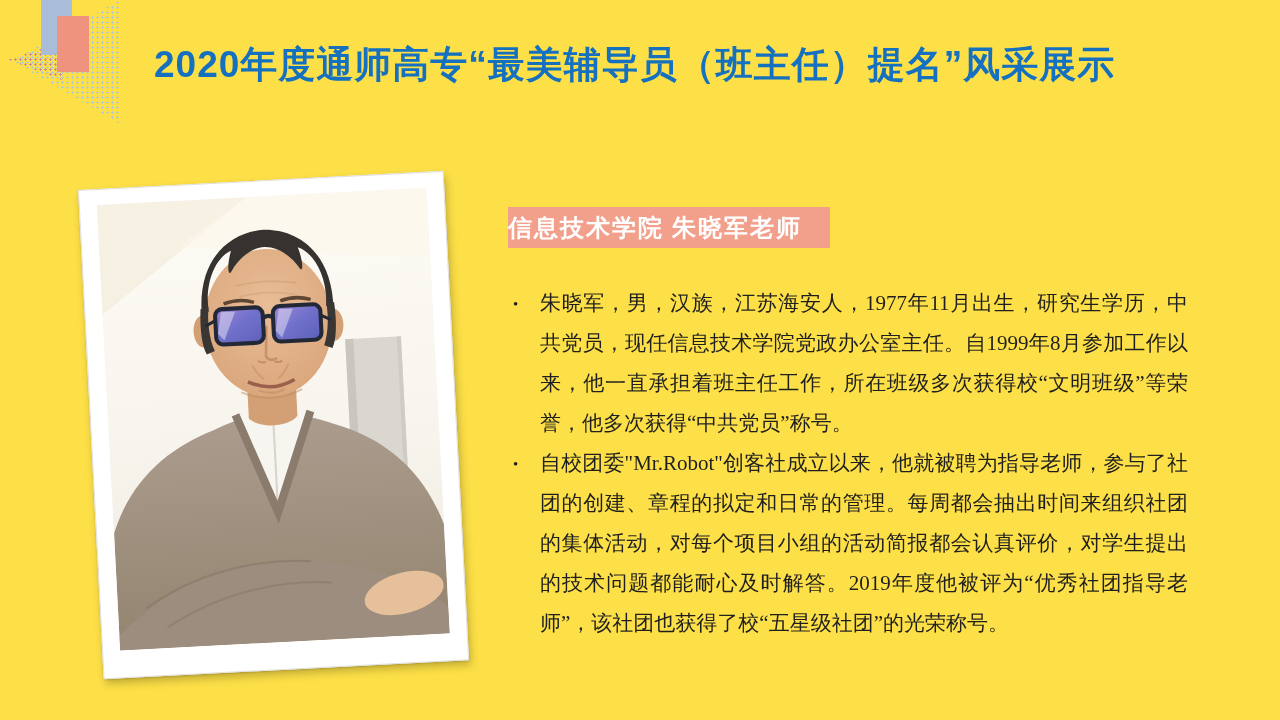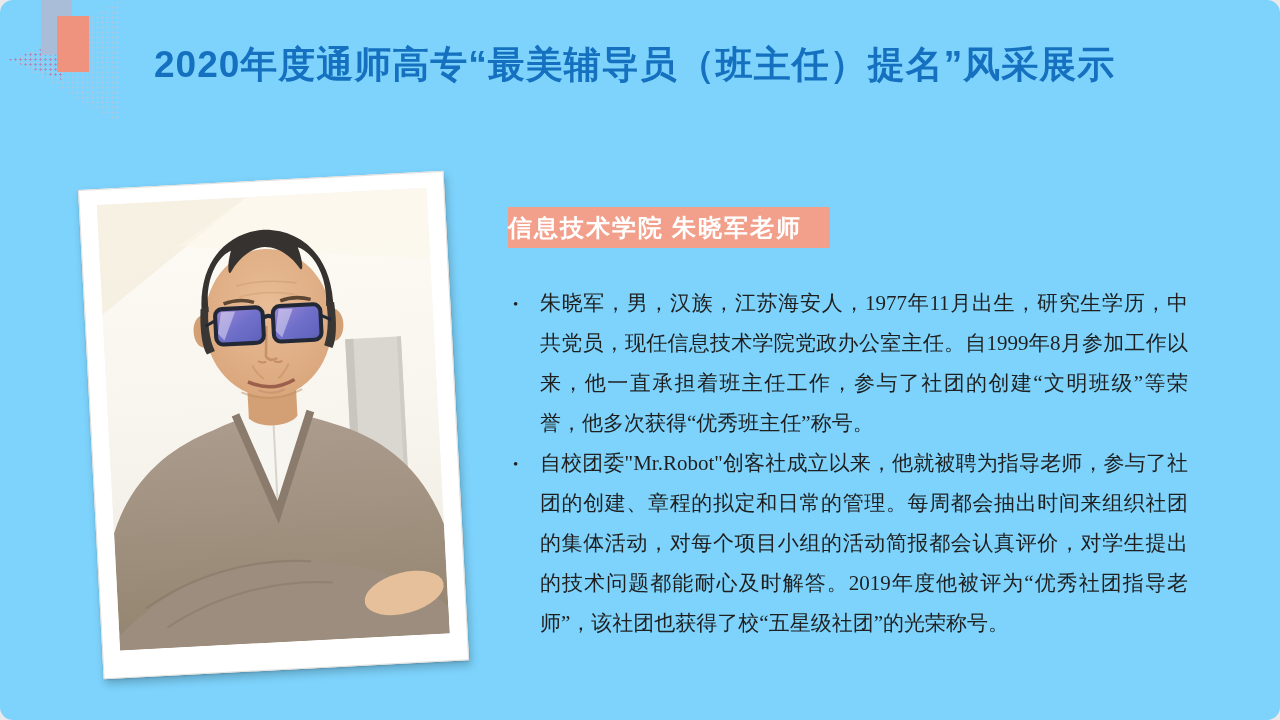--- a/index.html
+++ b/index.html
@@ -1,18 +1,18 @@
 <!DOCTYPE html>
 <html><head>
 <meta charset="utf-8">
 <style>
   html,body{margin:0;padding:0;background:#e9e9e9;}
   .slide{
     position:relative;width:1280px;height:720px;overflow:hidden;
-    background:#7dd3fc;font-family:"Liberation Serif",serif;border-radius:13px;
+    background:#fde047;font-family:"Liberation Serif",serif;
   }
   
   .deco{position:absolute;}
   .deco-dots-blue{
     left:10px;top:0;width:110px;height:124px;z-index:2;
     background-image:radial-gradient(circle, #aac6e1 0 0.95px, transparent 1.15px);
     background-size:5px 5px;
     clip-path:polygon(100% 0%, 2% 49%, 100% 100%);
   }
   .deco-dots-pink{
@@ -150,21 +150,21 @@
     </div>
   </div>
 
   <div class="banner">
     <span>信息技术学院 朱晓军老师</span>
   </div>
 
   <div class="bullets">
     <div class="bullet">
       <span class="marker">•</span>
-      <span>朱晓军，男，汉族，江苏海安人，1977年11月出生，研究生学历，中共党员，现任信息技术学院党政办公室主任。自1999年8月参加工作以来，他一直承担着班主任工作，参与了社团的创建“文明班级”等荣誉，他多次获得“优秀班主任”称号。</span>
+      <span>朱晓军，男，汉族，江苏海安人，1977年11月出生，研究生学历，中共党员，现任信息技术学院党政办公室主任。自1999年8月参加工作以来，他一直承担着班主任工作，所在班级多次获得校“文明班级”等荣誉，他多次获得“中共党员”称号。</span>
     </div>
     <div class="bullet">
       <span class="marker">•</span>
       <span>自校团委"Mr.Robot"创客社成立以来，他就被聘为指导老师，参与了社团的创建、章程的拟定和日常的管理。每周都会抽出时间来组织社团的集体活动，对每个项目小组的活动简报都会认真评价，对学生提出的技术问题都能耐心及时解答。2019年度他被评为“优秀社团指导老师”，该社团也获得了校“五星级社团”的光荣称号。</span>
     </div>
   </div>
 
 </div>
 
 </body></html>

